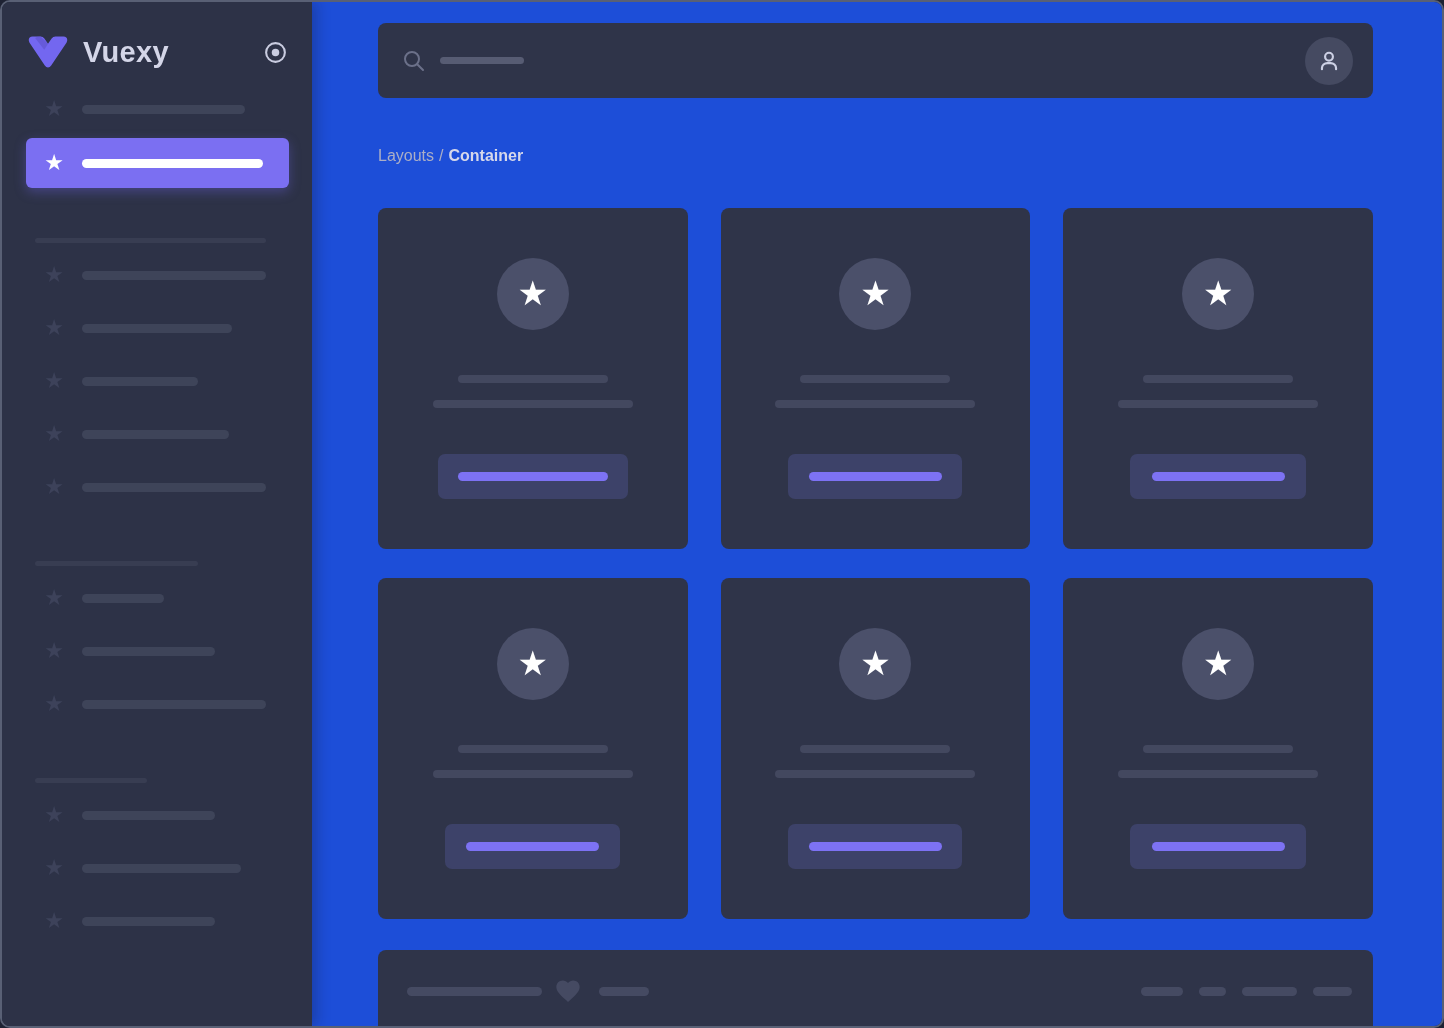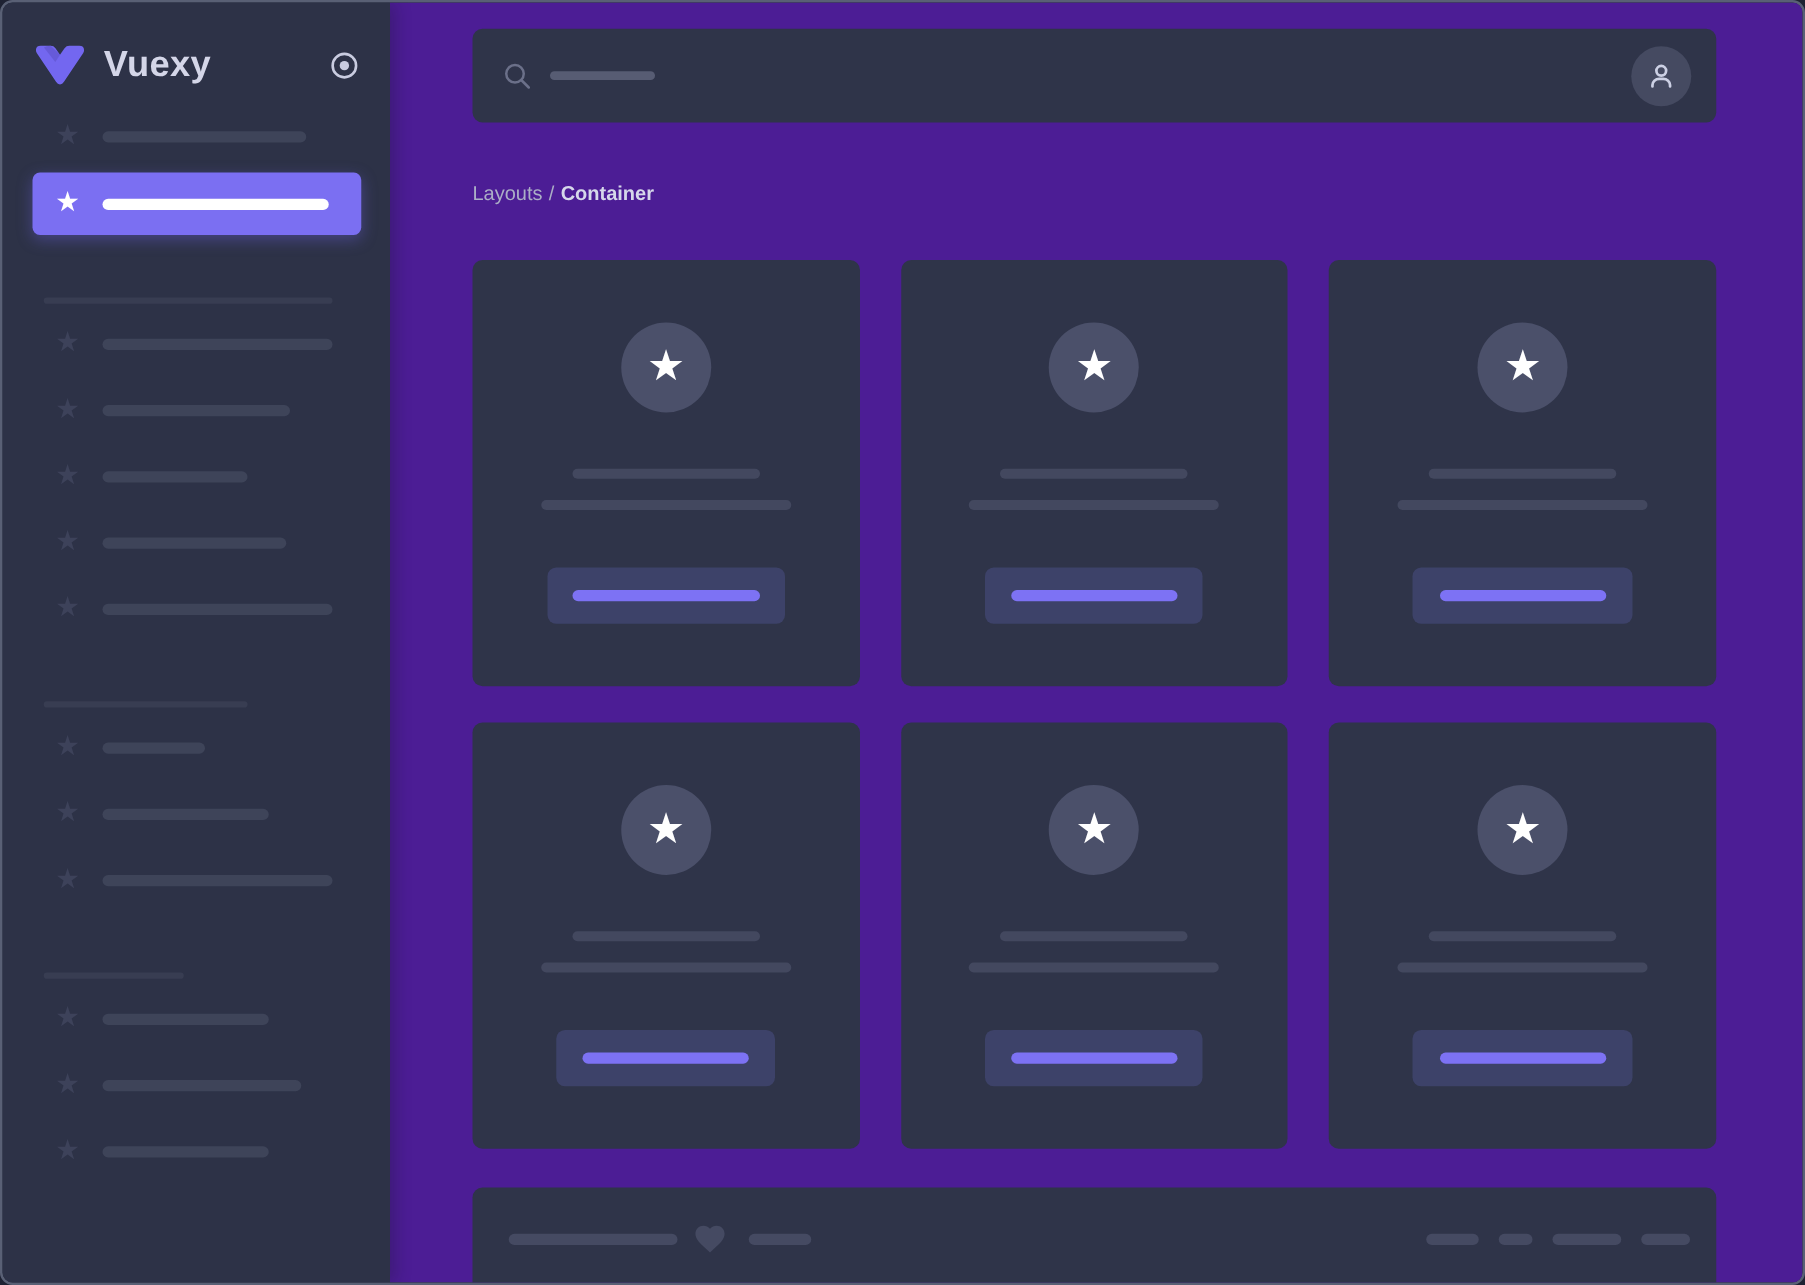--- a/index.html
+++ b/index.html
@@ -37,21 +37,21 @@
     box-shadow: 0 4px 12px rgba(115,103,240,.35);
   }
   .active-item .star { color: #ffffff; }
   .active-item .sbar { background: #ffffff; }
 
   .section-bar { height: 5px; border-radius: 3px; background: #383d52; margin: 62px 0 20px 33px; }
   .active-item + .section-bar { margin-top: 50px; }
   .section-bar + .side-item { margin-top: 0; }
 
   
-  .main { flex: 1; background: #4c1d95; padding: 21px 69px 0 66px; overflow: hidden; }
+  .main { flex: 1; background: #1d4ed8; padding: 21px 69px 0 66px; overflow: hidden; }
 
   .searchbar {
     height: 75px; background: #2f3449; border-radius: 8px;
     display: flex; align-items: center; padding: 0 20px 0 24px; cursor: text;
   }
   .search-icon { display: flex; margin-right: 14px; }
   .search-ph { height: 7px; border-radius: 4px; background: #575c73; }
   .sb-spacer { flex: 1; }
   .avatar-circle {
     width: 48px; height: 48px; border-radius: 50%; background: #454a61;

